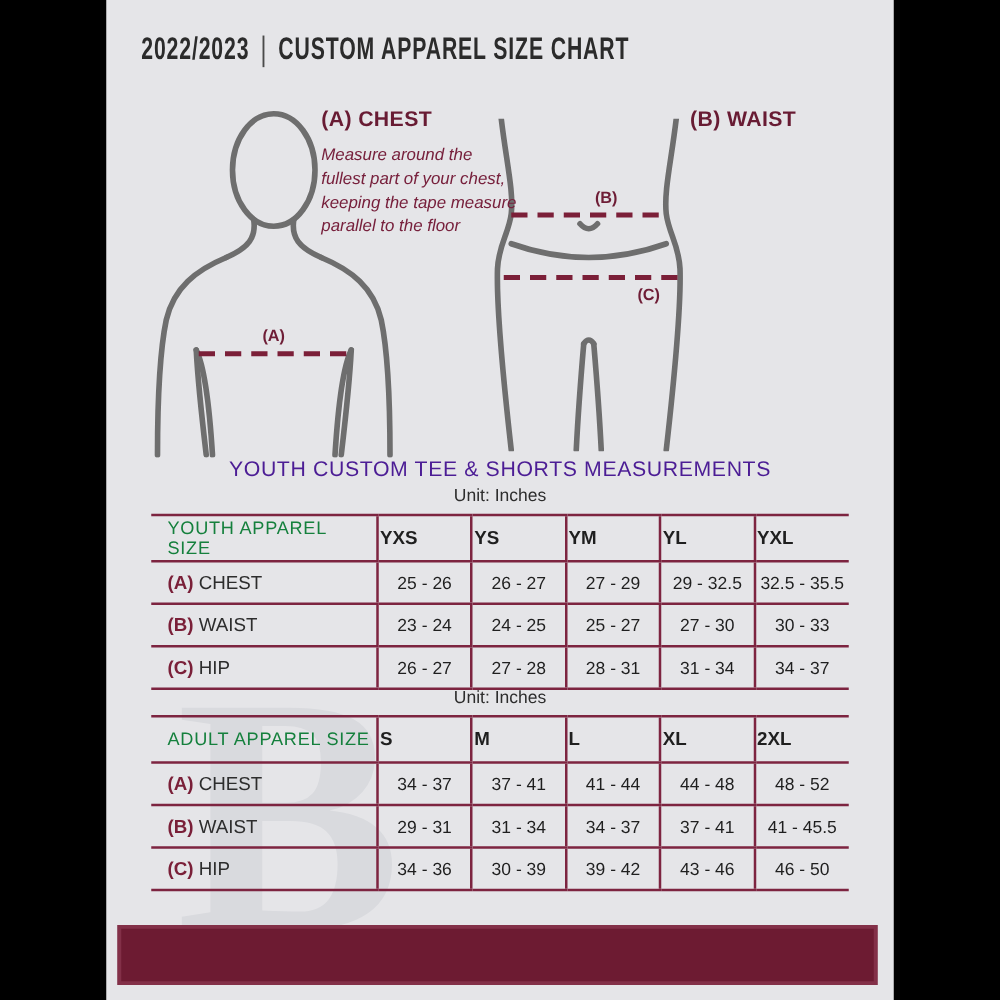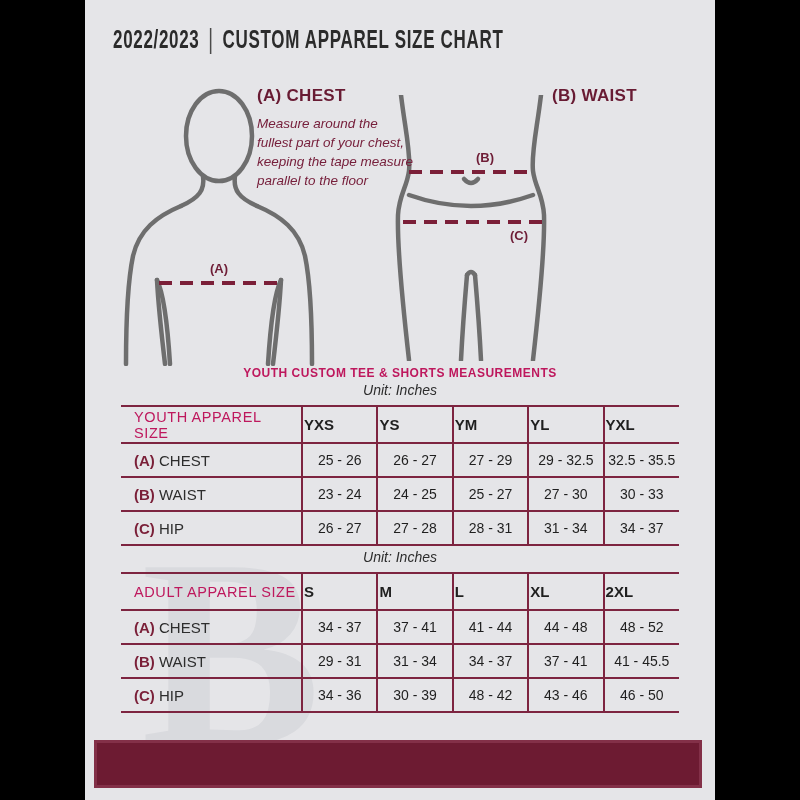--- a/index.html
+++ b/index.html
@@ -25,27 +25,27 @@
   .guide p{margin:0;font-style:italic;font-size:13.5px;line-height:1.42;color:#77203c;white-space:pre-line;}
   #guide-chest{left:172px;top:6px;width:158px;}
   #guide-waist{left:467px;top:6px;width:156px;}
   #guide-hips{left:467px;top:136px;width:162px;}
   .marker-text{font-weight:bold;font-size:13px;fill:#6e1d36;font-family:"Liberation Sans",sans-serif;}
 
   
   .table-section{position:absolute;left:0;width:630px;z-index:1;}
   #youth-section{top:366px;}
   #adult-section{top:547px;}
-  .section-title{text-align:center;font-weight:bold;font-size:12px;color:#be185d;letter-spacing:.5px;}
-  .section-unit{text-align:center;font-style:italic;font-size:14px;color:#2d2d2d;margin-top:2px;}
+  .section-title{text-align:center;font-weight:normal;font-size:17px;color:#4c1d95;letter-spacing:.5px;}
+  .section-unit{text-align:center;font-size:14px;color:#2d2d2d;margin-top:2px;}
   table.size-table{border-collapse:collapse;table-layout:fixed;width:558px;margin:7px auto 0;}
   .size-table tr>*{border-top:2px solid #7d2440;border-bottom:2px solid #7d2440;background:transparent;}
   .size-table tr>*:not(:first-child){border-left:2px solid #7d2440;}
   .size-table thead th{height:33px;font-size:15px;color:#1f1f1f;font-weight:bold;text-align:left;}
-  .size-table th.corner{text-align:left;padding-left:13px;font-weight:400;letter-spacing:.6px;color:#be185d;font-size:14.5px;}
+  .size-table th.corner{text-align:left;padding-left:13px;font-weight:400;letter-spacing:.6px;color:#15803d;font-size:14.5px;}
   .size-table tbody td{height:30px;text-align:center;font-size:14px;color:#1f1f1f;}
   .size-table td.row-label{text-align:left;padding-left:13px;font-size:15px;color:#2d2d2d;}
   .row-label .pfx{font-weight:bold;color:#7a1f38;}
 
   
   .watermark{position:absolute;left:56px;top:518px;z-index:0;font-family:"Liberation Serif",serif;
     font-weight:bold;font-size:270px;line-height:1;color:#d9dade;user-select:none;}
   .footer-bar{position:absolute;left:9px;top:740px;width:602px;height:42px;z-index:2;
     background:#6d1b32;border:3px solid #833048;}
 </style>
@@ -195,21 +195,21 @@
           <td>29 - 31</td>
           <td>31 - 34</td>
           <td>34 - 37</td>
           <td>37 - 41</td>
           <td>41 - 45.5</td>
         </tr>
         <tr>
           <td class="row-label"><span class="pfx">(C)</span> <span>HIP</span></td>
           <td>34 - 36</td>
           <td>30 - 39</td>
-          <td>48 - 42</td>
+          <td>39 - 42</td>
           <td>43 - 46</td>
           <td>46 - 50</td>
         </tr>
       </tbody>
     </table>
   </div>
 
   <div class="footer-bar"></div>
 </div>
 

